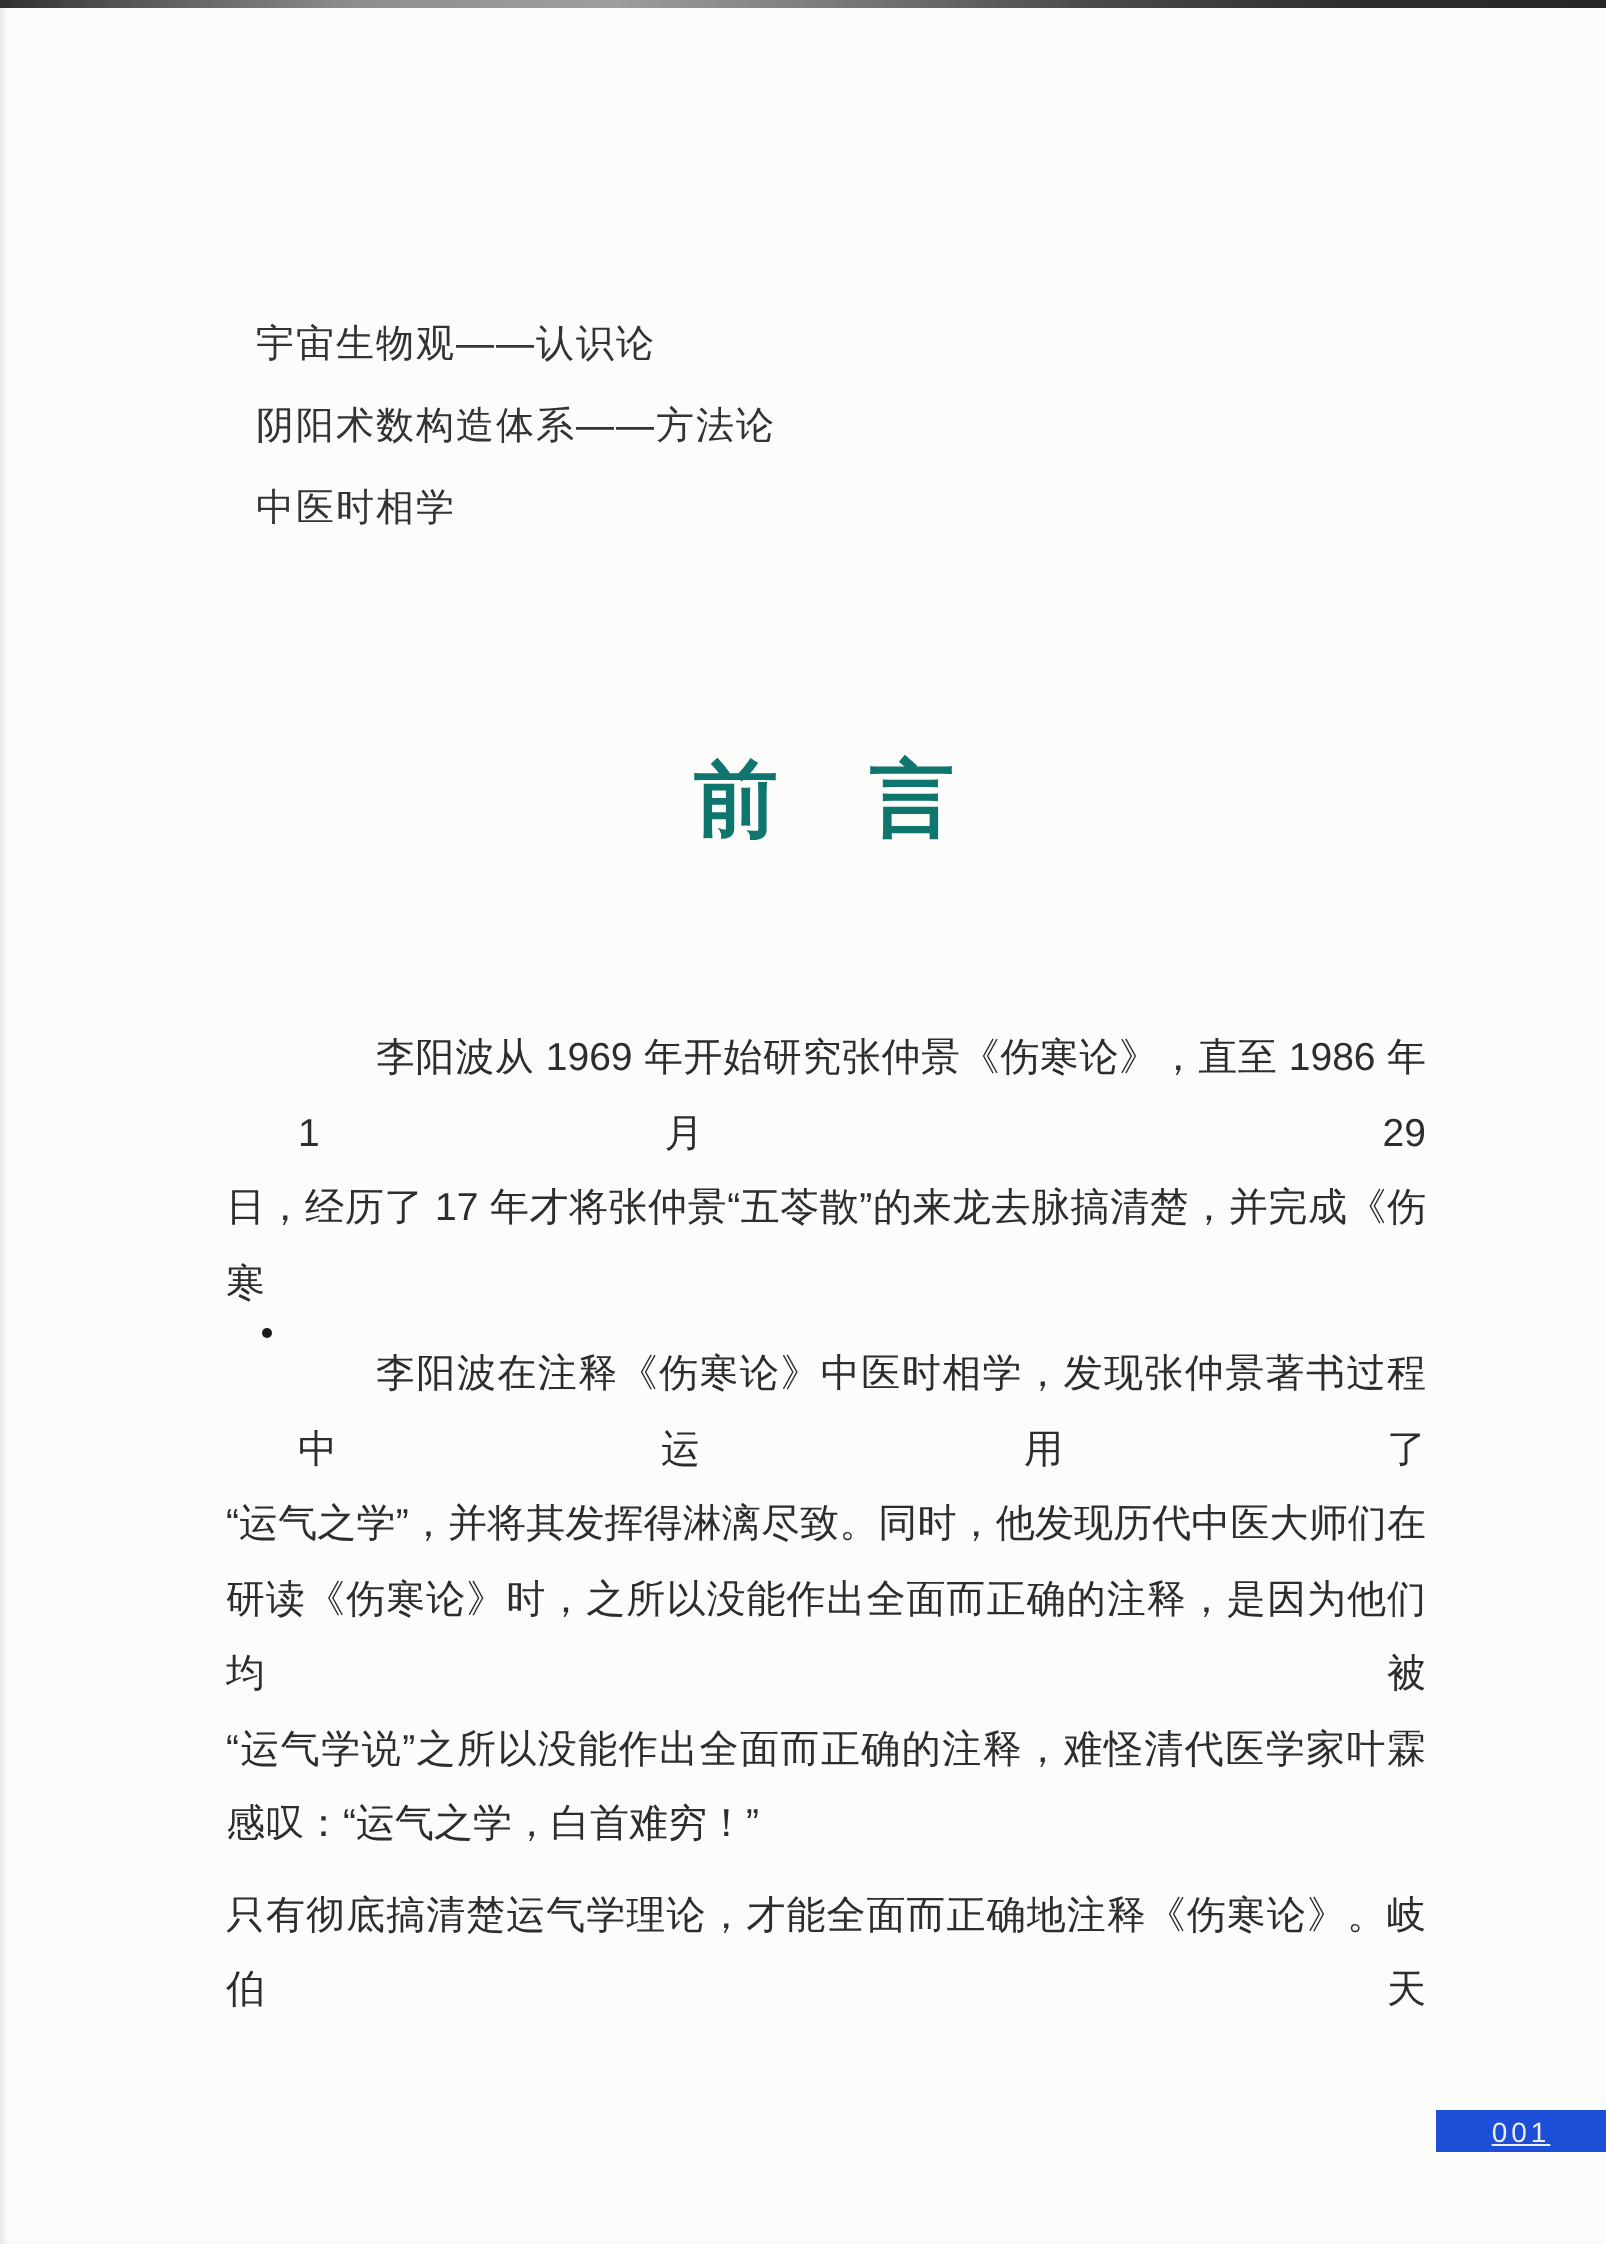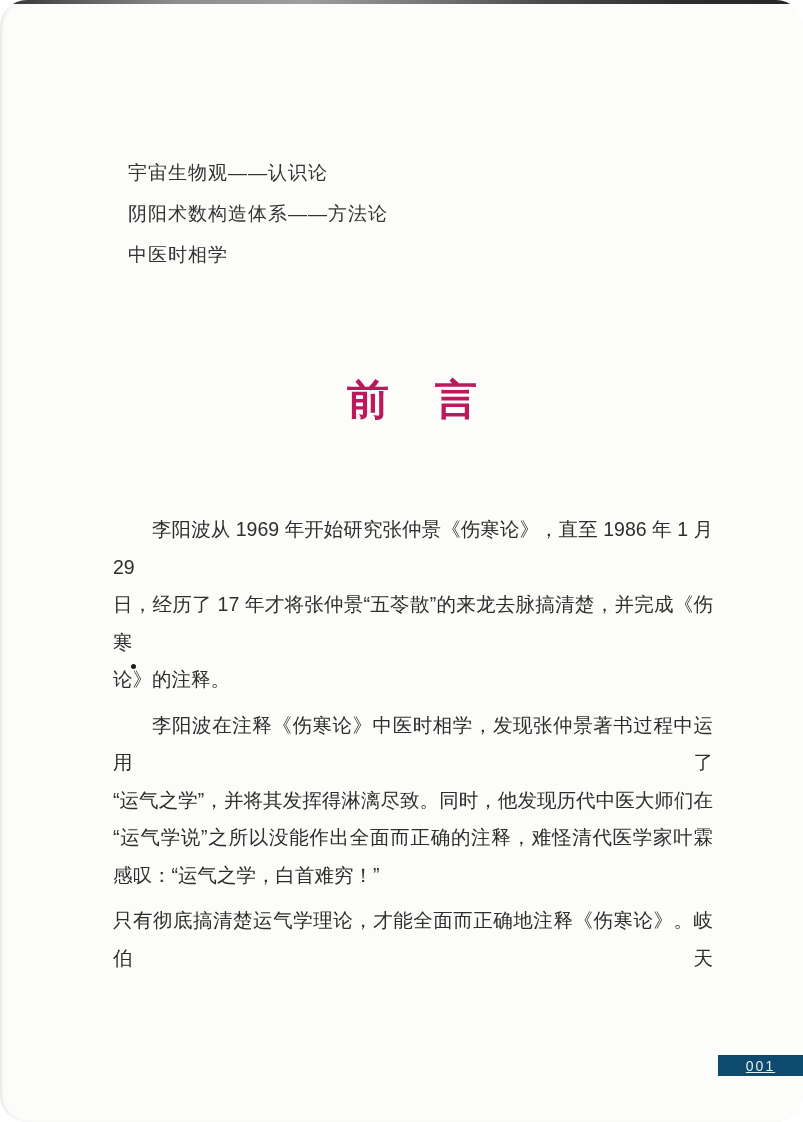--- a/index.html
+++ b/index.html
@@ -9,21 +9,20 @@
   }
   .page {
     position: relative;
     width: 803px;
     height: 1122px;
     background: #fcfcfa;
     overflow: hidden;
     font-family: "Liberation Sans", "DejaVu Sans", sans-serif;
     color: #2d2d2d;
     box-shadow: inset 3px 0 4px -2px rgba(0,0,0,0.12);
-    border-radius: 27px;
   }
   .top-edge {
     position: absolute;
     top: 0; left: 0;
     width: 100%; height: 4px;
     background: linear-gradient(90deg,
       #303030 0%, #565656 8%, #8d8d8d 22%, #9e9e9e 38%,
       #7a7a7a 52%, #4a4a4a 68%, #2e2e2e 85%, #262626 100%);
   }
   .header-list {
@@ -39,60 +38,61 @@
     position: absolute;
     left: 113px;
     top: 374px;
     width: 600px;
     margin: 0;
     text-align: center;
     font-size: 42px;
     line-height: 52px;
     font-weight: bold;
     letter-spacing: 2px;
-    color: #be185d;
+    color: #0f766e;
   }
   .page-body {
     position: absolute;
     left: 113px;
     top: 511px;
     width: 600px;
     font-size: 19.5px;
     line-height: 37.5px;
     color: #2d2d2d;
   }
   .paragraph {
     margin: 0 0 8px 0;
   }
   .line {
     text-align: justify;
     text-align-last: justify;
   }
   .line.para-first {
     text-indent: 2em;
+    margin-left: 36px;
   }
   .line.para-last {
     text-align-last: left;
   }
   .ink-dot {
     position: absolute;
     left: 131px;
     top: 664px;
     width: 5px;
     height: 5px;
     border-radius: 50%;
     background: #1c1c1c;
   }
   .page-number-badge {
     position: absolute;
     left: 718px;
     top: 1055px;
     width: 85px;
     height: 21px;
-    background: #0c4a6e;
+    background: #1d4ed8;
     color: #ededed;
     display: flex;
     align-items: center;
     justify-content: center;
     font-size: 14px;
     letter-spacing: 2px;
     text-decoration: underline;
   }
 </style>
 </head>
@@ -108,26 +108,26 @@
     <div class="header-line">中医时相学</div>
   </div>
 
   <h1 class="page-title">前　言</h1>
 
   <div class="page-body">
 
     <div class="paragraph">
       <div class="line para-first">李阳波从 1969 年开始研究张仲景《伤寒论》，直至 1986 年 1 月 29</div>
       <div class="line">日，经历了 17 年才将张仲景“五苓散”的来龙去脉搞清楚，并完成《伤寒</div>
-      <div class="line para-last">论》的注释。</div>
     </div>
 
     <div class="paragraph">
       <div class="line para-first">李阳波在注释《伤寒论》中医时相学，发现张仲景著书过程中运用了</div>
       <div class="line">“运气之学”，并将其发挥得淋漓尽致。同时，他发现历代中医大师们在</div>
+      <div class="line">研读《伤寒论》时，之所以没能作出全面而正确的注释，是因为他们均被</div>
       <div class="line">“运气学说”之所以没能作出全面而正确的注释，难怪清代医学家叶霖</div>
       <div class="line para-last">感叹：“运气之学，白首难穷！”</div>
     </div>
 
     <div class="paragraph">
       <div class="line">只有彻底搞清楚运气学理论，才能全面而正确地注释《伤寒论》。岐伯天</div>
 
     </div>
 
   </div>

